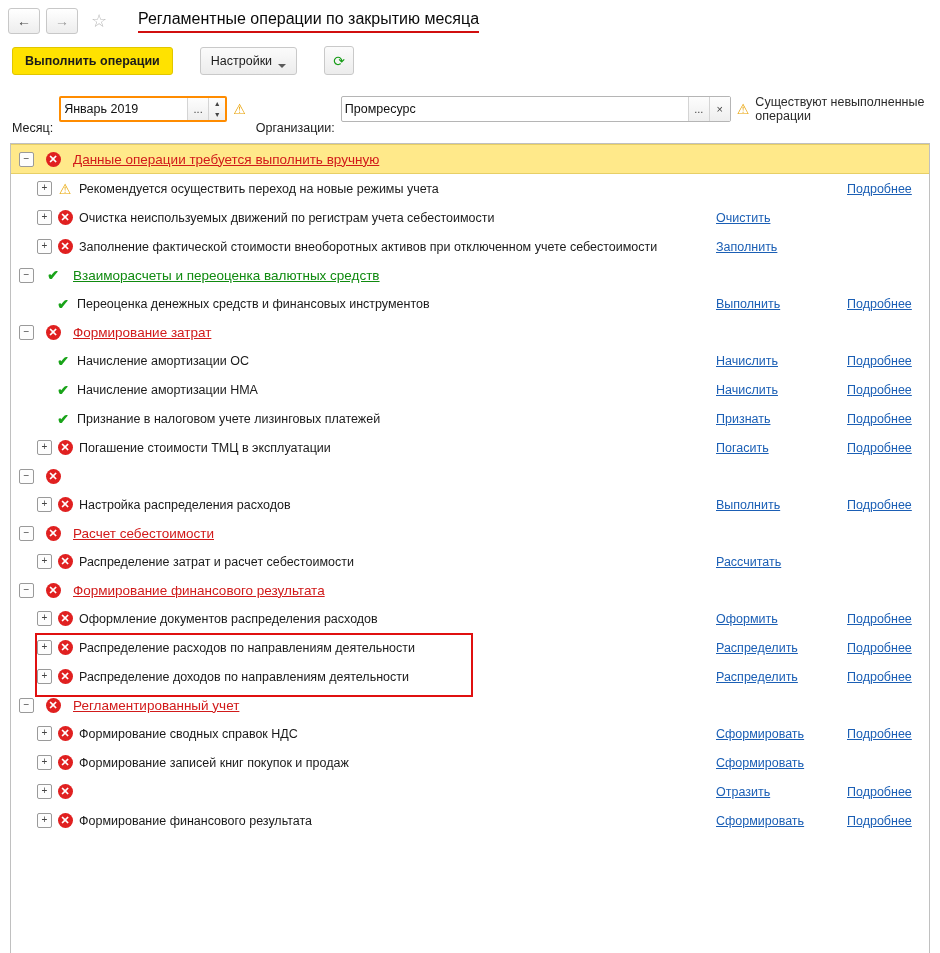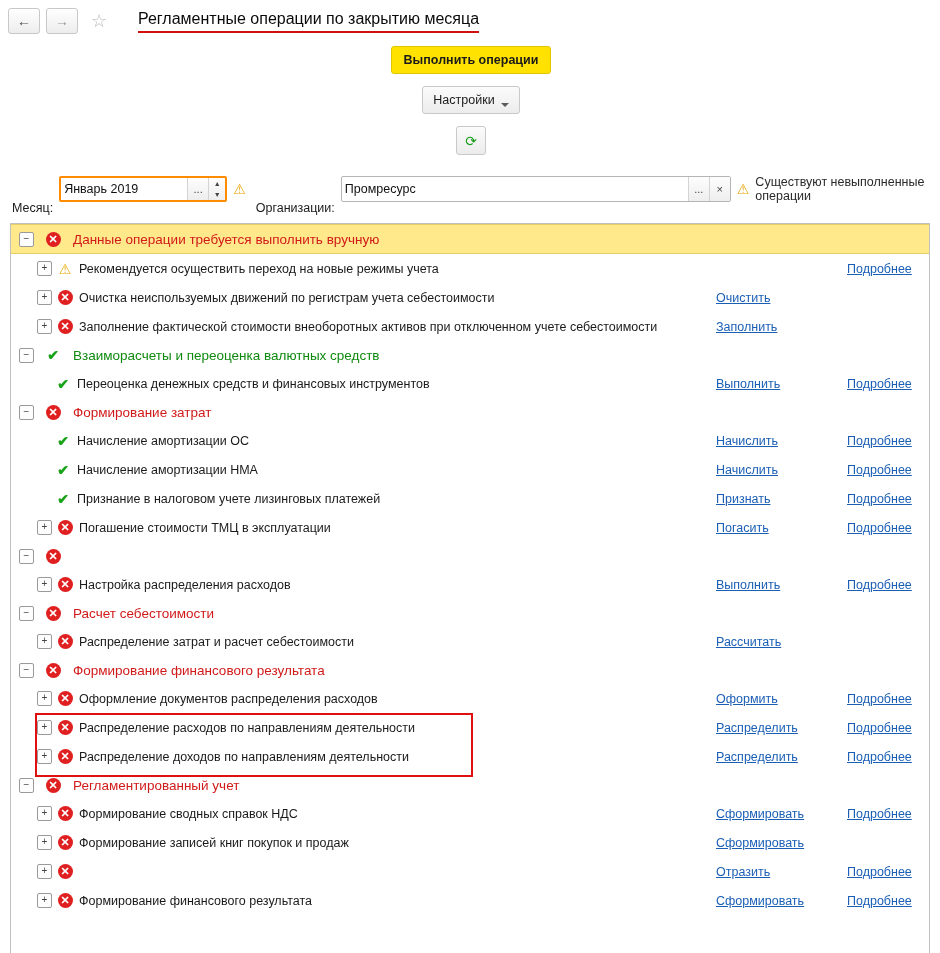--- a/index.html
+++ b/index.html
@@ -56,23 +56,22 @@
     color: #0a0a0a;
     border-bottom: 2px solid #d10f0f;
     padding-bottom: 2px;
     line-height: 20px;
   }
 
   
   .cmdbar {
     display: flex;
     align-items: center;
-    gap: 12px;
+    gap: 27px;
     padding: 4px 10px 8px 12px;
-    flex-direction: column;
   }
   .btn-primary {
     background: #ffe200;
     border: 1px solid #e0c600;
     border-radius: 3px;
     font-size: 12.5px;
     font-weight: bold;
     color: #1a1a1a;
     padding: 6px 12px;
     cursor: pointer;
@@ -193,21 +192,21 @@
     height: 28px;
     padding-left: 8px;
     gap: 6px;
     font-size: 13.5px;
   }
   .group-head.highlight {
     background: #ffe98a;
     border-bottom: 1px solid #e7cf66;
     border-top: 1px solid #e7cf66;
   }
-  .group-title { font-weight: normal; }
+  .group-title { font-weight: normal; text-decoration: underline; }
   .group-title.red { color: #d11a1a; }
   .group-title.green { color: #0f8a0f; }
 
   .row {
     display: flex;
     align-items: center;
     height: 29px;
     font-size: 12.5px;
     padding-left: 26px;
     position: relative;

